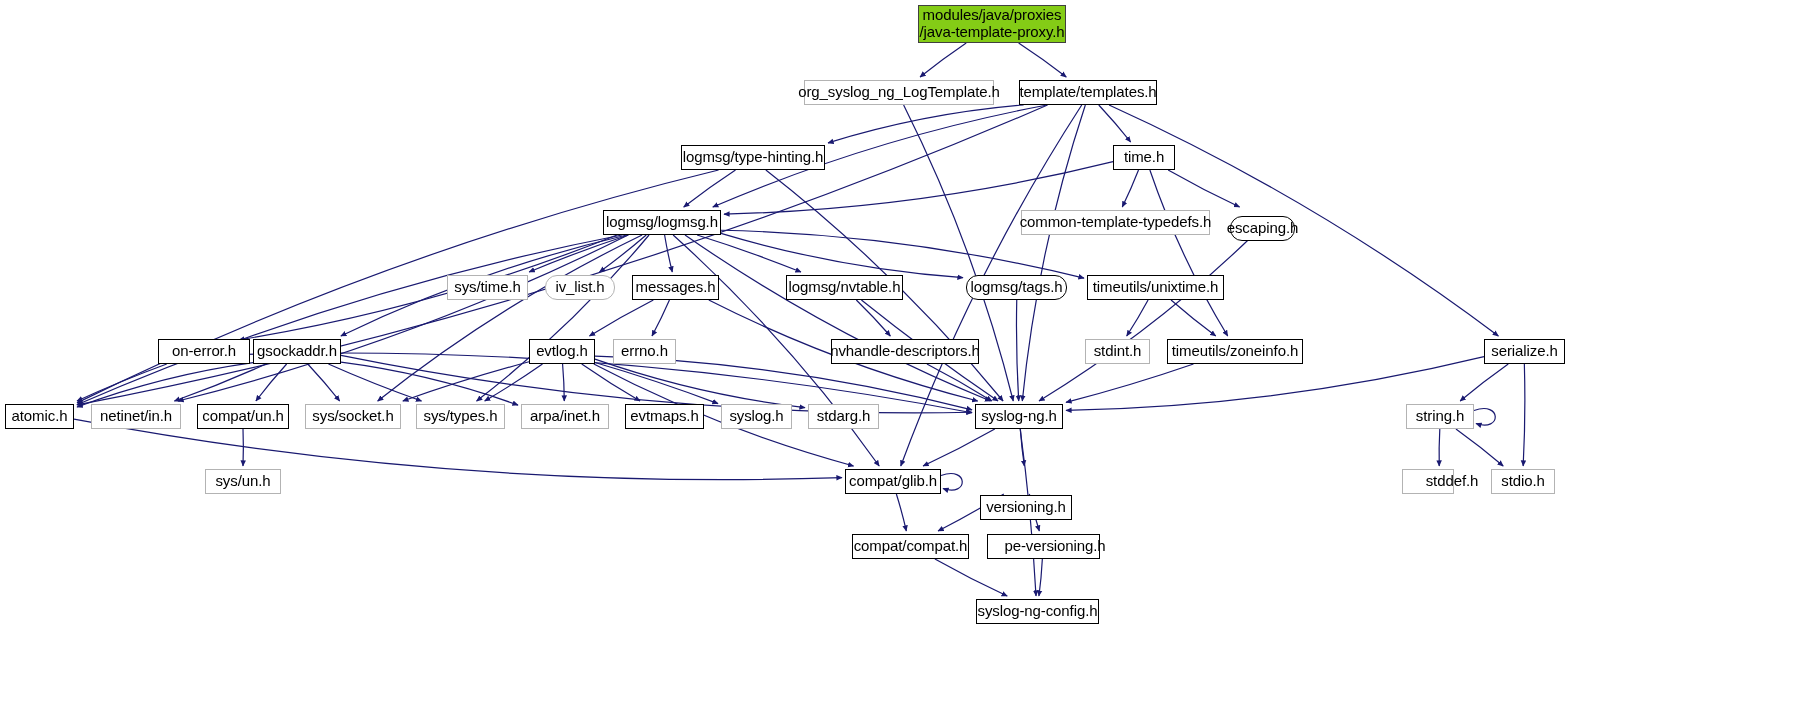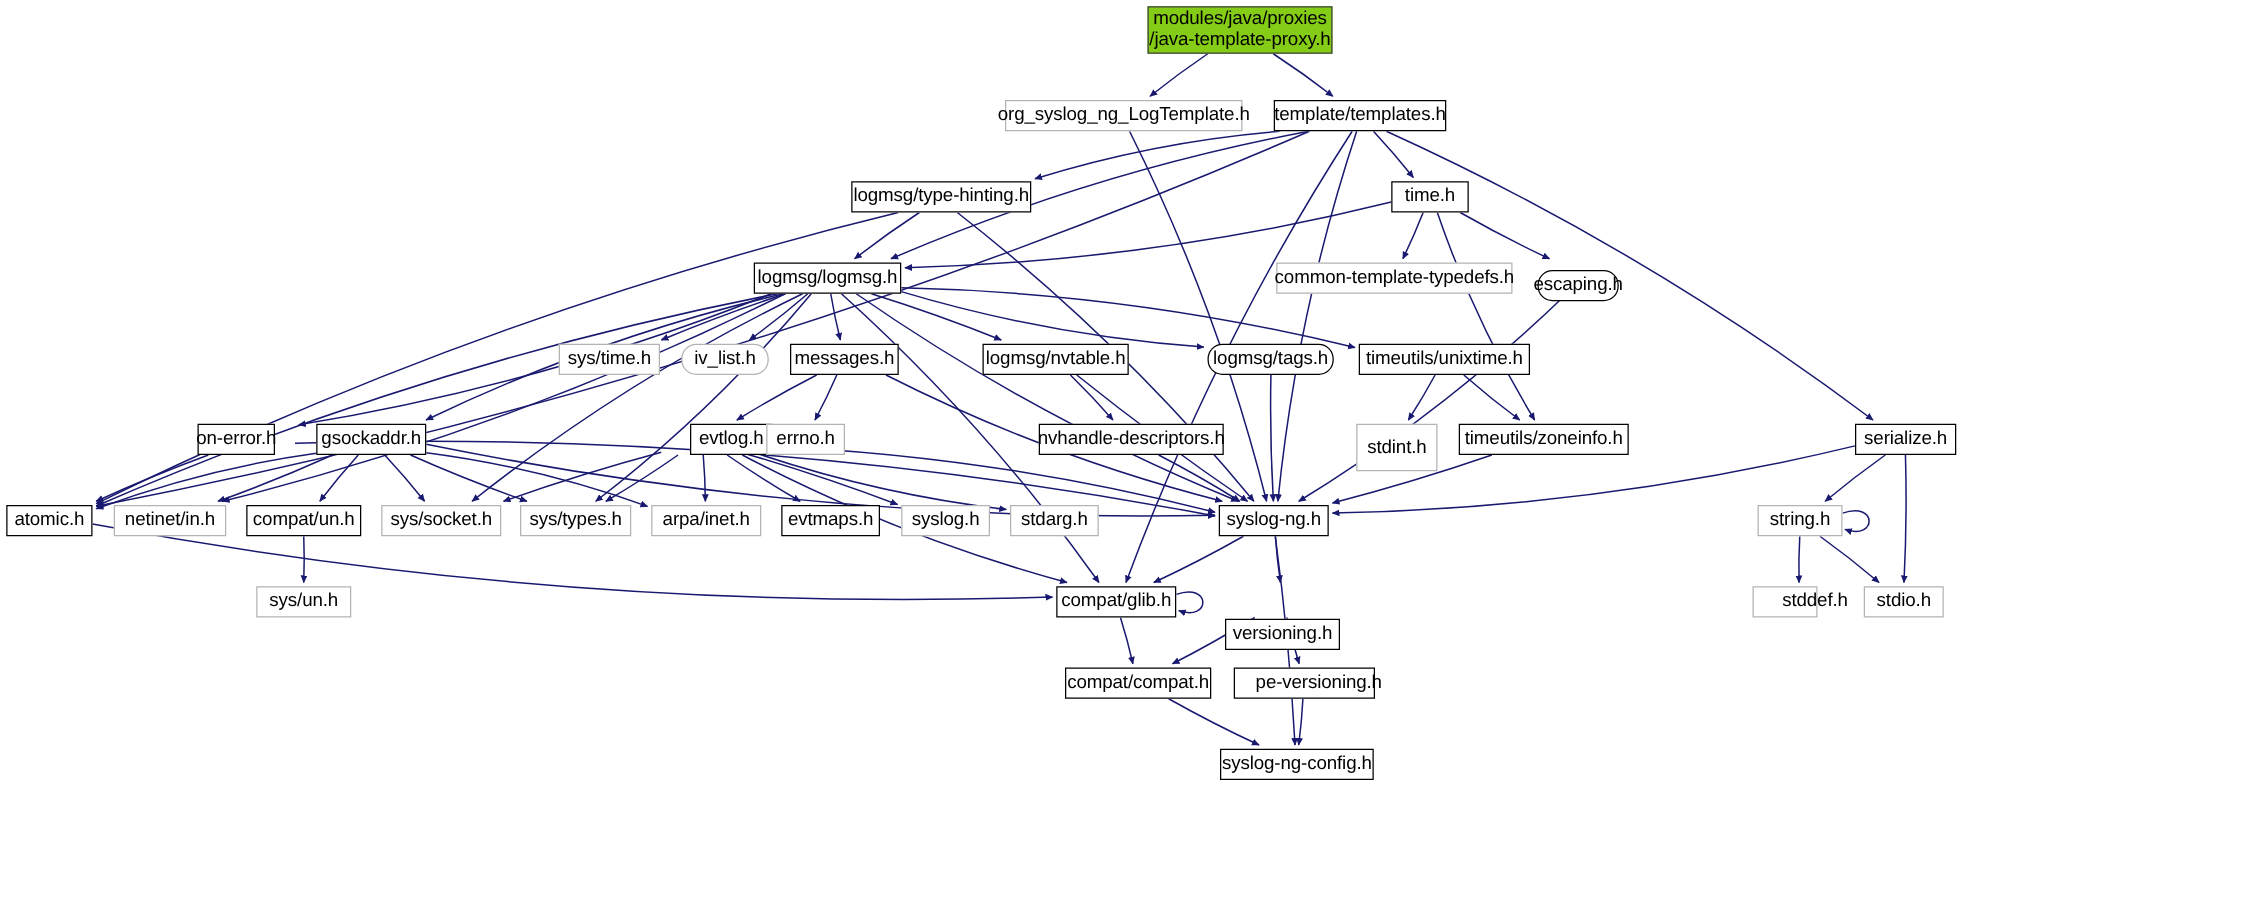--- a/index.html
+++ b/index.html
@@ -146,26 +146,26 @@
       <div class="node clickable" style="left: 1113px; top: 145px; width: 62px; height: 25px;">time.h</div>
       <div class="node clickable" style="left: 603px; top: 210px; width: 118px; height: 25px;">logmsg/logmsg.h</div>
       <div class="node" style="left: 1021px; top: 210px; width: 189px; height: 25px;">common-template-typedefs.h</div>
       <div class="node clickable" style="left: 1230px; top: 216px; width: 65px; height: 25px; border-radius: 12px;">escaping.h</div>
       <div class="node" style="left: 447px; top: 275px; width: 81px; height: 25px;">sys/time.h</div>
       <div class="node" style="left: 545px; top: 275px; width: 70px; height: 25px; border-radius: 12px;">iv_list.h</div>
       <div class="node clickable" style="left: 632px; top: 275px; width: 87px; height: 25px;">messages.h</div>
       <div class="node clickable" style="left: 786px; top: 275px; width: 117px; height: 25px;">logmsg/nvtable.h</div>
       <div class="node clickable" style="left: 966px; top: 275px; width: 101px; height: 25px; border-radius: 12px;">logmsg/tags.h</div>
       <div class="node clickable" style="left: 1087px; top: 275px; width: 137px; height: 25px;">timeutils/unixtime.h</div>
-      <div class="node clickable" style="left: 158px; top: 339px; width: 62px; height: 25px;">on-error.h</div>
+      <div class="node clickable" style="left: 158px; top: 339px; width: 92px; height: 25px;">on-error.h</div>
       <div class="node clickable" style="left: 253px; top: 339px; width: 88px; height: 25px;">gsockaddr.h</div>
-      <div class="node clickable" style="left: 552px; top: 339px; width: 66px; height: 25px;">evtlog.h</div>
+      <div class="node clickable" style="left: 529px; top: 339px; width: 66px; height: 25px;">evtlog.h</div>
       <div class="node" style="left: 613px; top: 339px; width: 63px; height: 25px;">errno.h</div>
       <div class="node clickable" style="left: 831px; top: 339px; width: 148px; height: 25px;">nvhandle-descriptors.h</div>
-      <div class="node" style="left: 1085px; top: 339px; width: 65px; height: 38px;">stdint.h</div>
+      <div class="node" style="left: 1085px; top: 339px; width: 65px; height: 25px;">stdint.h</div>
       <div class="node clickable" style="left: 1167px; top: 339px; width: 136px; height: 25px;">timeutils/zoneinfo.h</div>
       <div class="node clickable" style="left: 1484px; top: 339px; width: 81px; height: 25px;">serialize.h</div>
       <div class="node clickable" style="left: 5px; top: 404px; width: 69px; height: 25px;">atomic.h</div>
       <div class="node" style="left: 91px; top: 404px; width: 90px; height: 25px;">netinet/in.h</div>
       <div class="node clickable" style="left: 197px; top: 404px; width: 92px; height: 25px;">compat/un.h</div>
       <div class="node" style="left: 305px; top: 404px; width: 96px; height: 25px;">sys/socket.h</div>
       <div class="node" style="left: 416px; top: 404px; width: 89px; height: 25px;">sys/types.h</div>
       <div class="node" style="left: 521px; top: 404px; width: 88px; height: 25px;">arpa/inet.h</div>
       <div class="node clickable" style="left: 625px; top: 404px; width: 79px; height: 25px;">evtmaps.h</div>
       <div class="node" style="left: 721px; top: 404px; width: 71px; height: 25px;">syslog.h</div>

